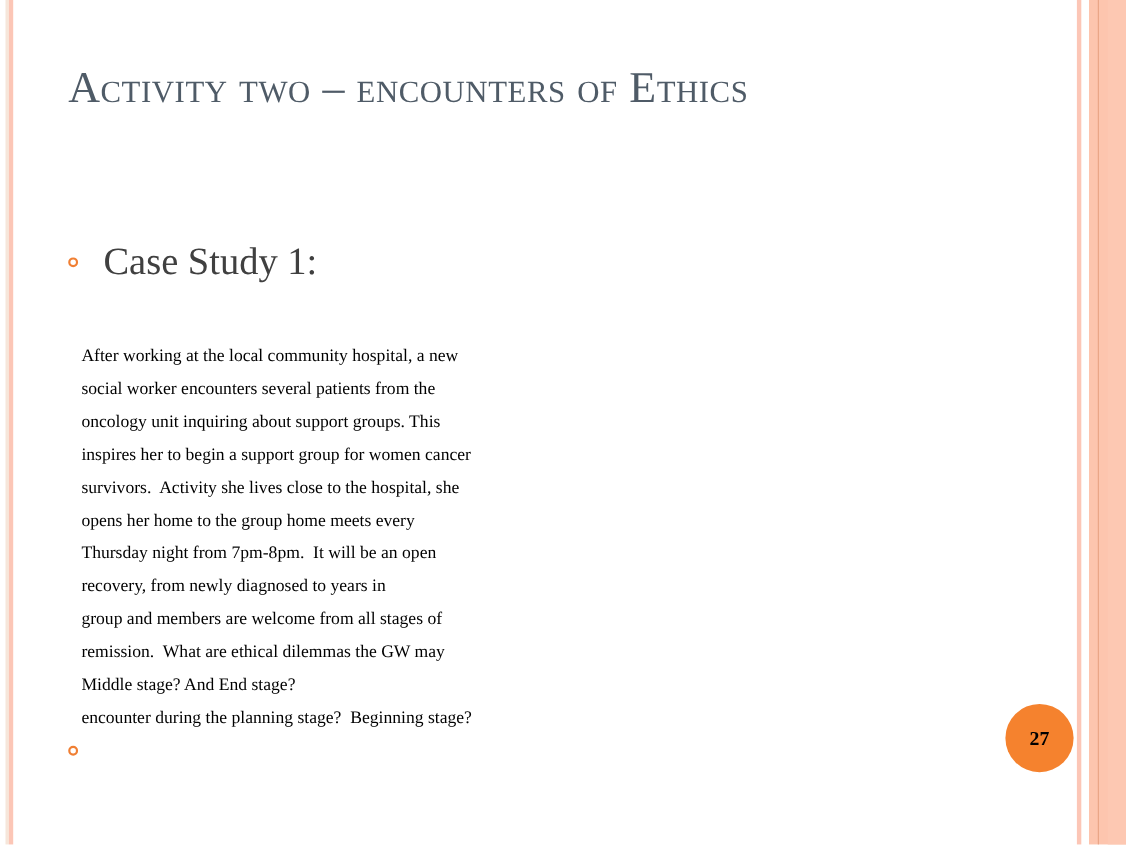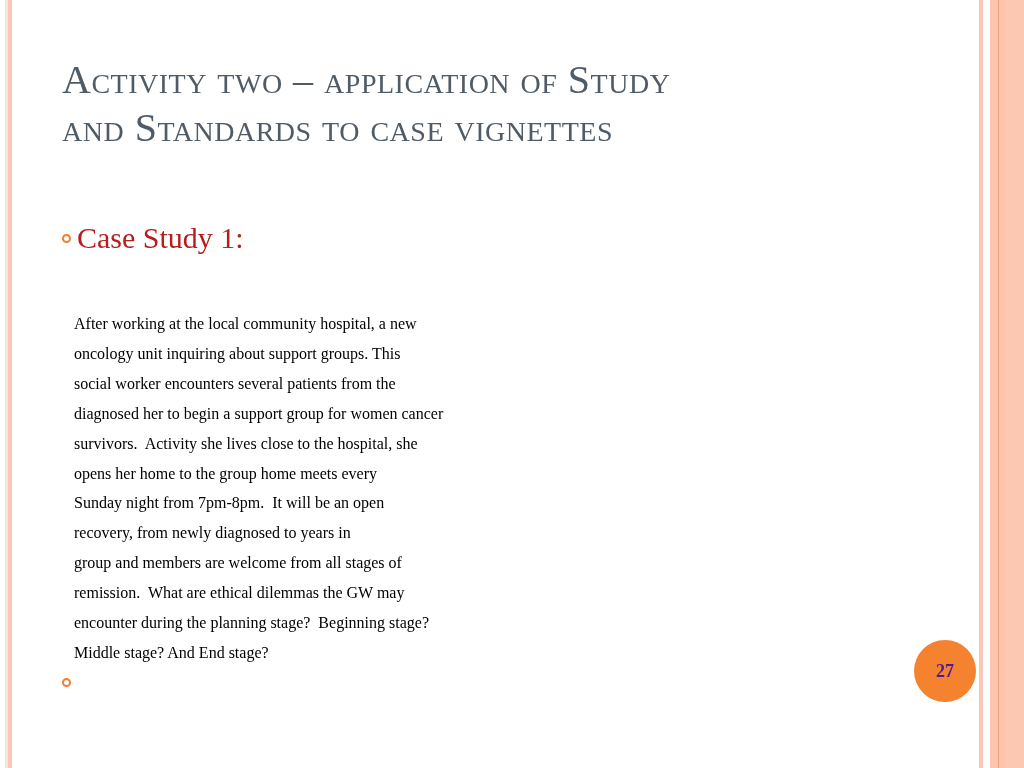--- a/index.html
+++ b/index.html
@@ -69,26 +69,26 @@
     .bullet-ring {
       width: 9px;
       height: 9px;
       border: 2.5px solid #f07f33;
       border-radius: 50%;
       box-sizing: border-box;
       flex: 0 0 auto;
     }
     .case-label {
       position: absolute;
-      left: 77px;
+      left: 94px;
       top: 222px;
       font-family: "Liberation Serif", "DejaVu Serif", serif;
-      font-size: 30px;
+      font-size: 35px;
       line-height: 32px;
-      color: #b91c1c;
+      color: #404040;
     }
     .body-text {
       position: absolute;
       left: 62px;
       top: 297px;
       width: 830px;
       font-family: "Liberation Serif", "DejaVu Serif", serif;
       font-size: 16px;
       line-height: 29.9px;
       color: #000000;
@@ -100,21 +100,21 @@
     }
 
     .page-badge {
       position: absolute;
       left: 914px;
       top: 640px;
       width: 62px;
       height: 62px;
       border-radius: 50%;
       background: #f5822e;
-      color: #4c1d95;
+      color: #000000;
       display: flex;
       align-items: center;
       justify-content: center;
       font-family: "Liberation Serif", "DejaVu Serif", serif;
       font-weight: bold;
       font-size: 18px;
     }
   </style>
 </head>
 <body>
@@ -123,42 +123,41 @@
 
   <div class="left-stripe-a"></div>
   <div class="left-stripe-b"></div>
 
   <div class="right-stripe-thin"></div>
   <div class="right-band"></div>
   <div class="right-band-line"></div>
   <div class="right-band-inner"></div>
 
   <h1 class="title">
-    <span style="display:block">Activity two – application of Study</span>
-    <span style="display:block">and Standards to case vignettes</span>
+    <span style="display:block">Activity two – encounters of Ethics</span>
   </h1>
 
   <div class="bullet-row" style="top:234px;">
     <span class="bullet-ring"></span>
   </div>
   <div class="case-label">Case Study 1:</div>
 
   <div class="body-text">
     <span class="body-line">After working at the local community hospital, a new</span>
+    <span class="body-line">social worker encounters several patients from the</span>
     <span class="body-line">oncology unit inquiring about support groups. This</span>
-    <span class="body-line">social worker encounters several patients from the</span>
-    <span class="body-line">diagnosed her to begin a support group for women cancer</span>
+    <span class="body-line">inspires her to begin a support group for women cancer</span>
     <span class="body-line">survivors.  Activity she lives close to the hospital, she</span>
     <span class="body-line">opens her home to the group home meets every</span>
-    <span class="body-line">Sunday night from 7pm-8pm.  It will be an open</span>
+    <span class="body-line">Thursday night from 7pm-8pm.  It will be an open</span>
     <span class="body-line">recovery, from newly diagnosed to years in</span>
     <span class="body-line">group and members are welcome from all stages of</span>
     <span class="body-line">remission.  What are ethical dilemmas the GW may</span>
+    <span class="body-line">Middle stage? And End stage?</span>
     <span class="body-line">encounter during the planning stage?  Beginning stage?</span>
-    <span class="body-line">Middle stage? And End stage?</span>
   </div>
 
   <div class="bullet-row" style="top:678px;">
     <span class="bullet-ring"></span>
   </div>
 
   <div class="page-badge">
     <span>27</span>
   </div>
 

